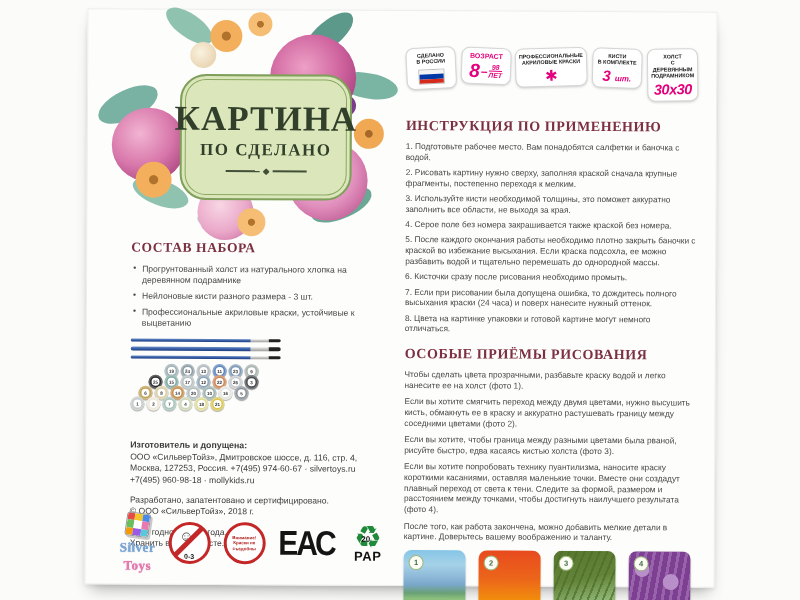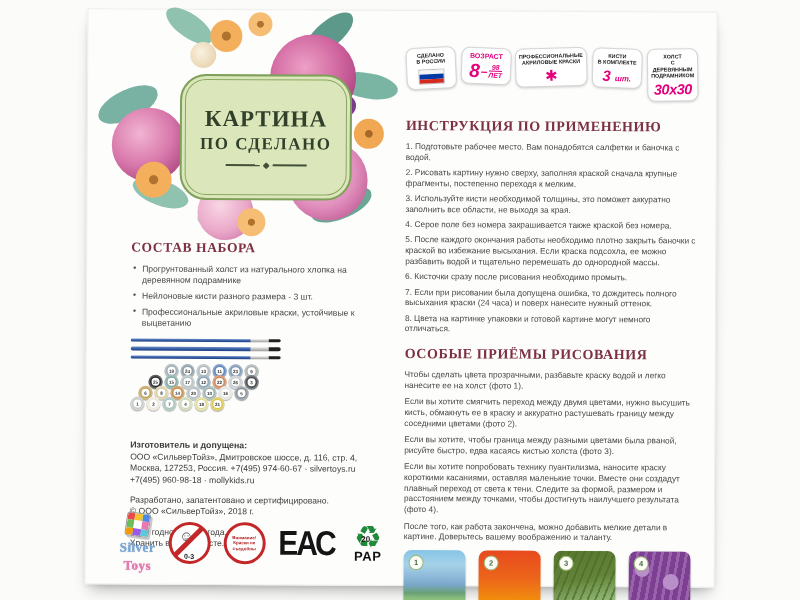--- a/index.html
+++ b/index.html
@@ -9,21 +9,21 @@
   .card{position:absolute;left:86px;top:10px;width:628px;height:574px;background:#fdfdfc;
         box-shadow:0 10px 16px -6px rgba(0,0,0,.3), 0 2px 4px rgba(0,0,0,.08);
         transform:rotate(.3deg);border:1px solid #eee;}
   
   .art{position:absolute;left:14px;top:2px;width:296px;height:226px;}
   .blob{position:absolute;border-radius:50%;}
   .leaf{position:absolute;border-radius:60% 40% 60% 40%;}
   .frame{position:absolute;left:78px;top:62px;width:168px;height:122px;background:#dbe7ba;
          border:2px solid #7fa05a;border-radius:26px;z-index:5;box-shadow:inset 0 0 0 3px #dbe7ba, inset 0 0 0 4px #8aa862;
          display:flex;flex-direction:column;align-items:center;justify-content:center;}
-  .title-l1{font-family:"Liberation Serif",serif;font-weight:bold;font-size:23px;letter-spacing:1px;color:#32402b;line-height:1;}
+  .title-l1{font-family:"Liberation Serif",serif;font-weight:bold;font-size:35px;letter-spacing:1px;color:#32402b;line-height:1;}
   .title-l2{font-family:"Liberation Serif",serif;font-weight:bold;font-size:17px;letter-spacing:1.5px;color:#32402b;margin-top:4px;}
   .orn{display:flex;align-items:center;margin-top:9px;color:#42503a;}
   .orn .ln{width:34px;height:1.5px;background:#42503a;}
   .orn .dm{width:5px;height:5px;background:#42503a;transform:rotate(45deg);margin:0 4px;border-radius:1px;}
   
   .h-maroon{font-family:"Liberation Serif",serif;font-weight:bold;color:#7c3042;letter-spacing:.6px;}
   .left-col{position:absolute;left:44px;top:230px;width:258px;}
   .kit-h{font-size:13.5px;}
   .kit-ul{margin:8px 0 0 2px;padding:0;list-style:none;font-size:8.6px;color:#474747;line-height:1.3;}
   .kit-ul li{margin-bottom:4.5px;padding-left:9px;position:relative;}

